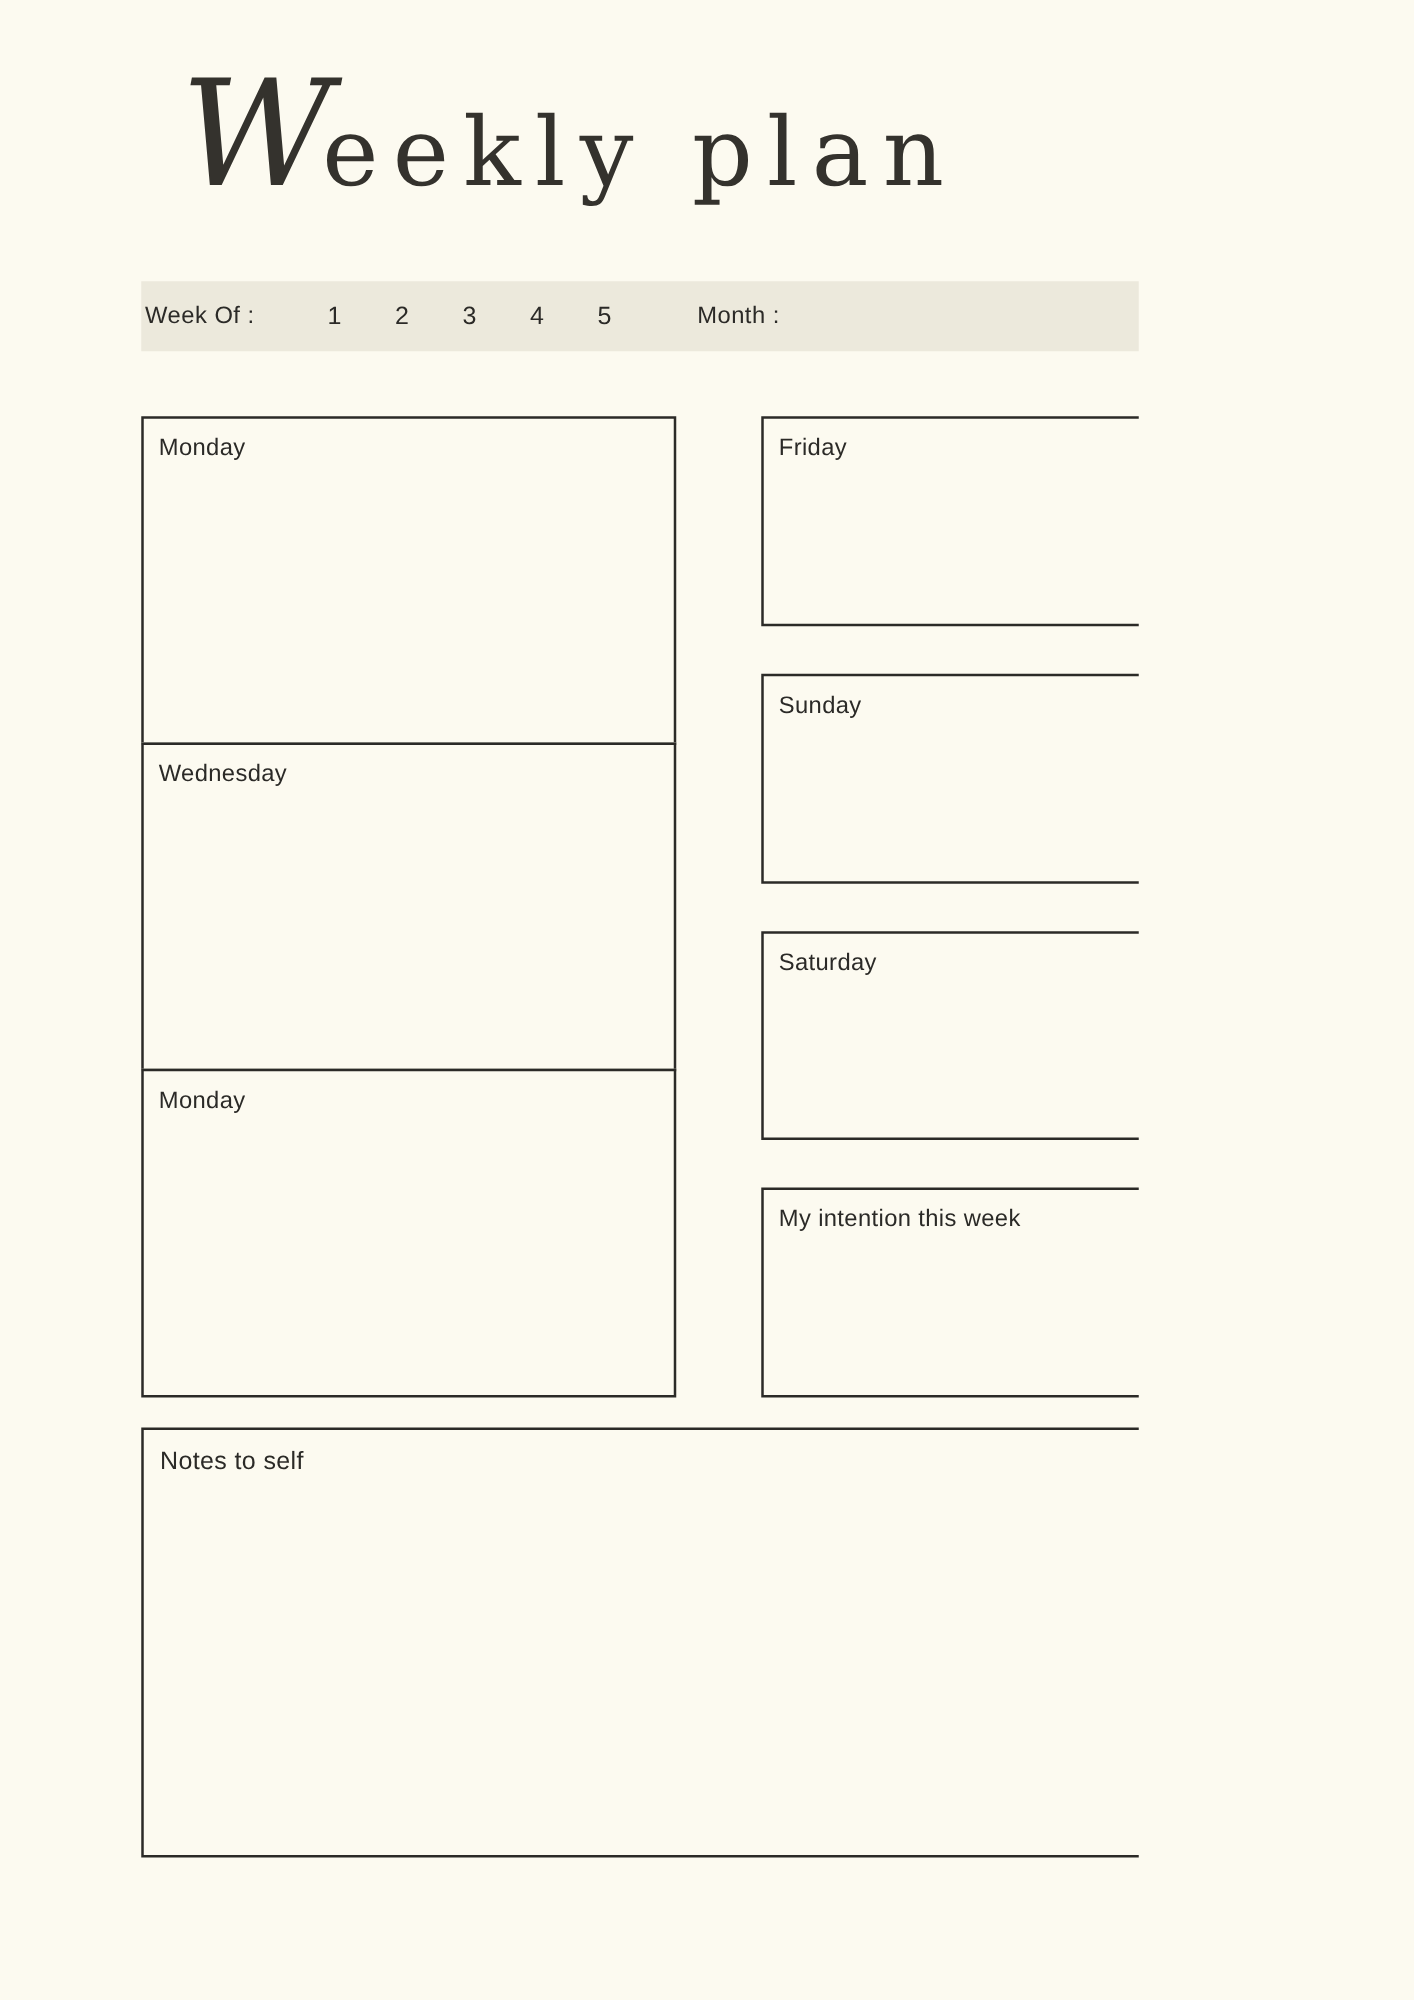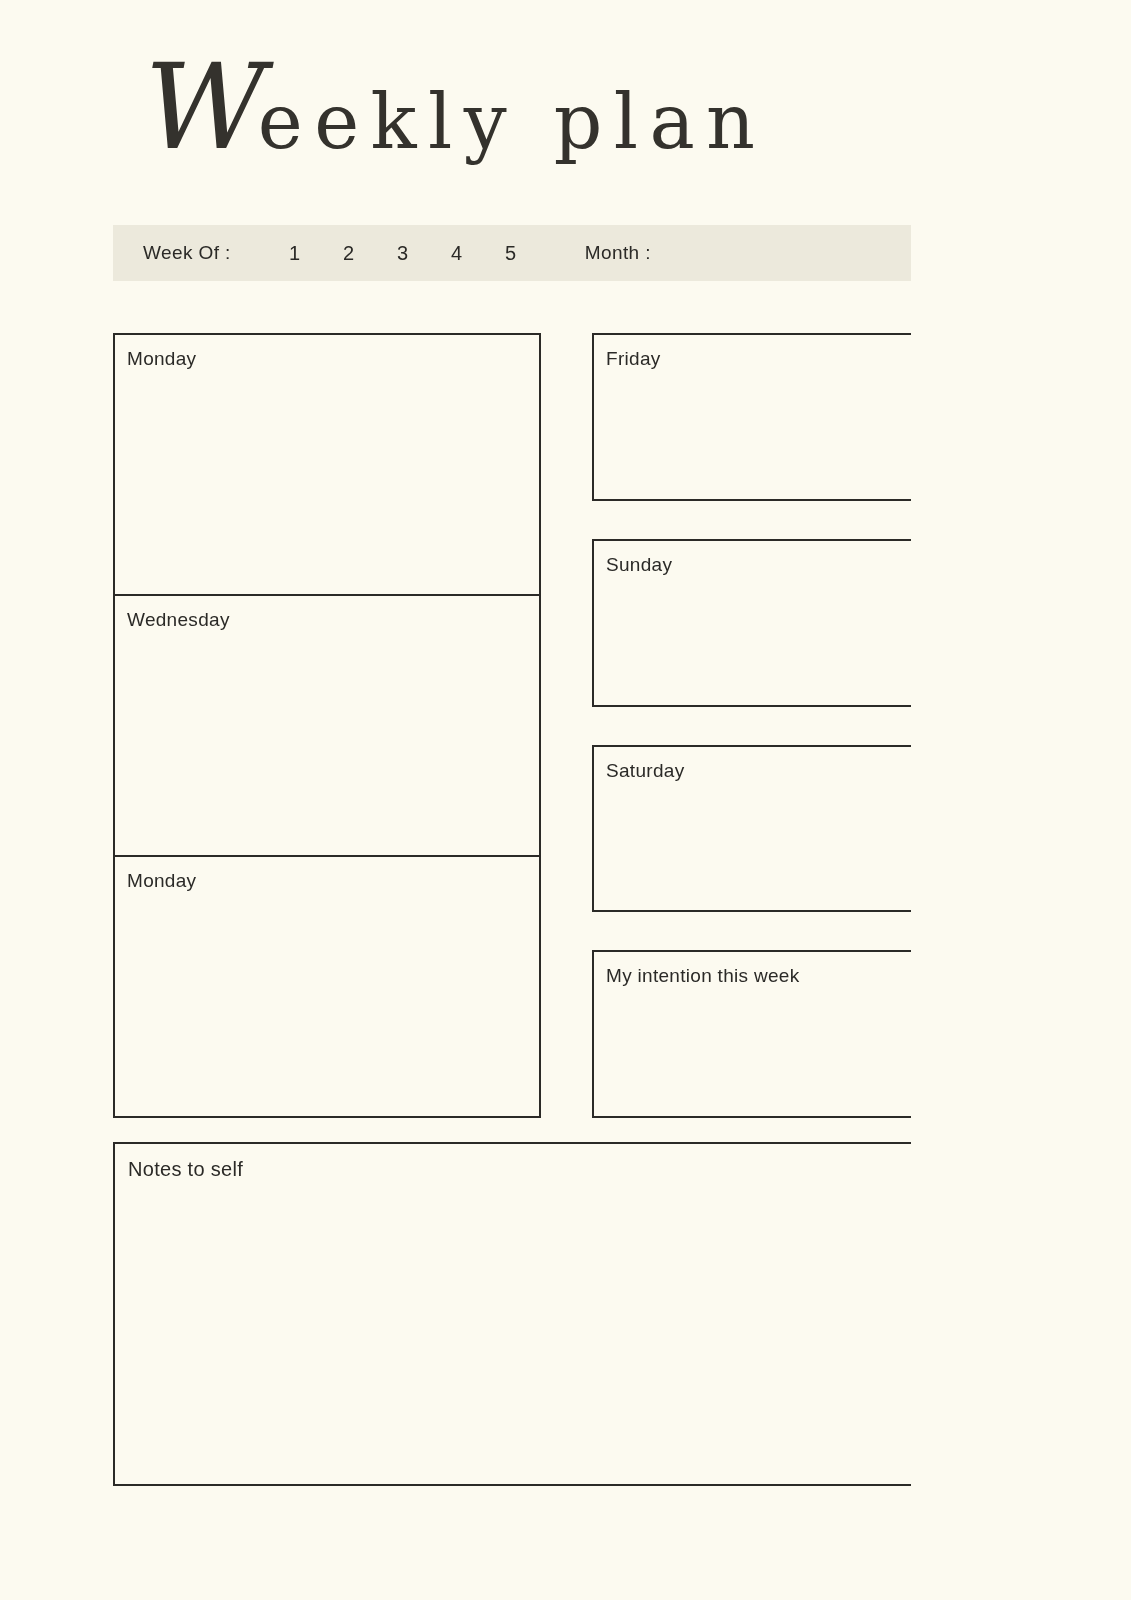--- a/index.html
+++ b/index.html
@@ -48,21 +48,21 @@
   
   .weekbar{
     position:absolute;
     left:113px;
     top:225px;
     width:904px;
     height:56px;
     background:var(--bar);
     display:flex;
     align-items:center;
-    padding-left:30px;
+    padding-left:3px;
     font-size:19px;
     letter-spacing:0.4px;
     color:var(--ink);
   }
   .weekbar .week-of{white-space:pre;}
   .weekbar .numbers{
     display:flex;
     margin-left:58px;
     gap:42px;
     font-size:20px;
@@ -72,21 +72,21 @@
   
   .col{
     position:absolute;
     top:333px;
     width:428px;
     height:785px;
     display:flex;
     flex-direction:column;
   }
   .col.left{left:113px;}
-  .col.right{left:592px;gap:40px;}
+  .col.right{left:609px;gap:40px;}
   .day-box{
     flex:1 1 0;
     border:2px solid var(--ink);
     background:var(--background);
     padding:13px 12px;
   }
   .day-box + .day-box{margin-top:-2px;}
   .box-label{
     font-size:19px;
     letter-spacing:0.3px;

